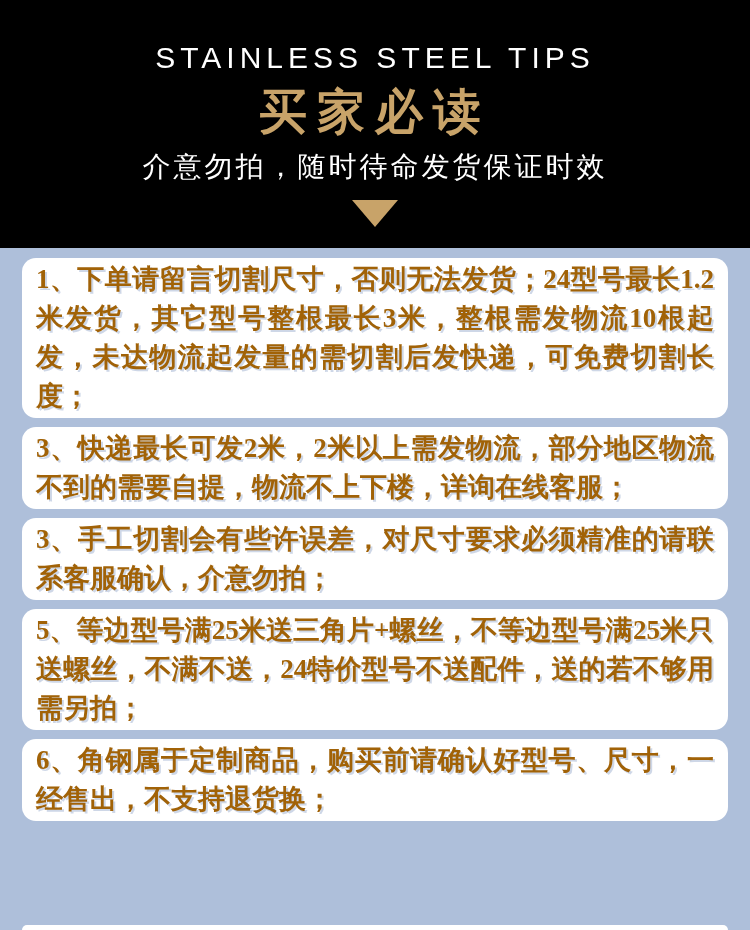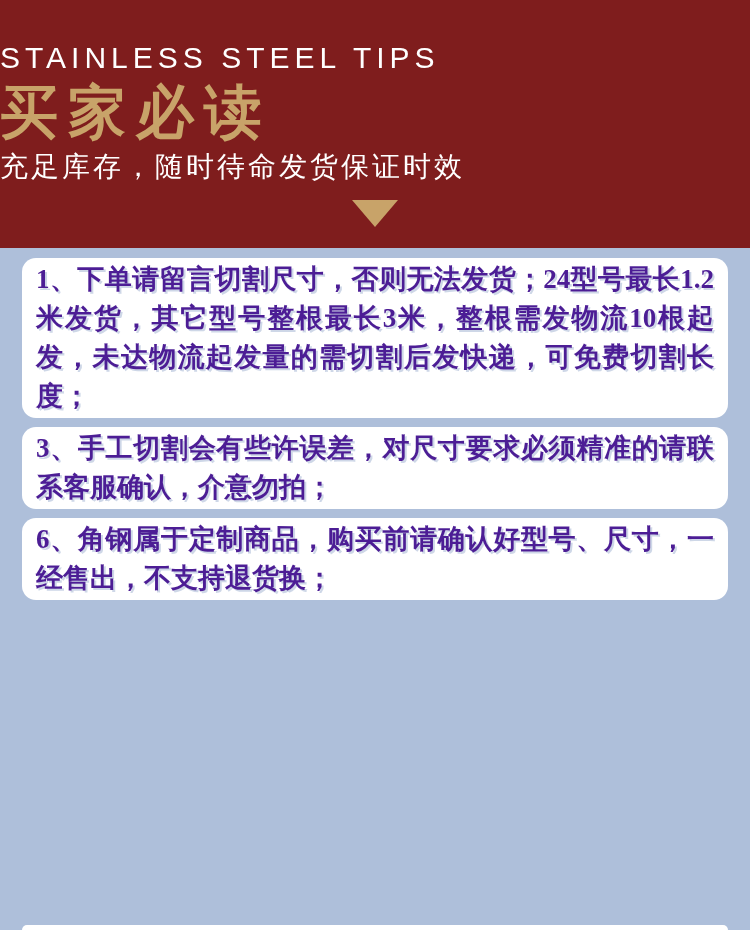--- a/index.html
+++ b/index.html
@@ -9,37 +9,37 @@
     background: #aebfda;
     overflow: hidden;
     font-family: "Liberation Sans", sans-serif;
     position: relative;
   }
 
   
   .banner {
     width: 750px;
     height: 248px;
-    background: #7f1d1d;
-    text-align: left;
+    background: #000000;
+    text-align: center;
     box-sizing: border-box;
     padding-top: 42px;
   }
   .banner-eyebrow {
     color: #ffffff;
     font-size: 30px;
     font-weight: 400;
     letter-spacing: 5px;
     line-height: 32px;
     font-family: "Liberation Sans", sans-serif;
   }
   .banner-title {
     margin-top: 8px;
     color: #c8a369;
-    font-size: 58px;
+    font-size: 48px;
     font-weight: bold;
     letter-spacing: 10px;
     line-height: 60px;
     font-family: "Liberation Sans", sans-serif;
   }
   .banner-subtitle {
     margin-top: 8px;
     color: #ffffff;
     font-size: 28px;
     font-weight: 300;
@@ -64,51 +64,57 @@
     border-radius: 14px;
     padding: 2px 14px;
     margin-bottom: 9px;
     box-sizing: border-box;
   }
   .tip-text {
     font-family: "Liberation Serif", serif;
     font-weight: bold;
     font-size: 27px;
     line-height: 39px;
-    color: #4c1d95;
+    color: #a16207;
     text-align: justify;
     text-shadow: 2px 2px 0 rgba(165, 183, 212, 0.55);
     margin: 0;
   }
   .tip-card-partial {
     background: #ffffff;
     border-radius: 14px 14px 0 0;
     height: 5px;
     margin: 0 22px;
     position: absolute;
     left: 0; right: 0;
     bottom: 0;
   }
 </style>
 </head>
 <body>
 
 <div class="banner">
   <div class="banner-eyebrow">STAINLESS STEEL TIPS</div>
   <div class="banner-title">买家必读</div>
-  <div class="banner-subtitle">充足库存，随时待命发货保证时效</div>
+  <div class="banner-subtitle">介意勿拍，随时待命发货保证时效</div>
   <div class="banner-triangle"></div>
 </div>
 
 <div class="tips">
   <div class="tip-card">
     <p class="tip-text">1、下单请留言切割尺寸，否则无法发货；24型号最长1.2米发货，其它型号整根最长3米，整根需发物流10根起发，未达物流起发量的需切割后发快递，可免费切割长度；</p>
   </div>
   <div class="tip-card">
+    <p class="tip-text">3、快递最长可发2米，2米以上需发物流，部分地区物流不到的需要自提，物流不上下楼，详询在线客服；</p>
+  </div>
+  <div class="tip-card">
     <p class="tip-text">3、手工切割会有些许误差，对尺寸要求必须精准的请联系客服确认，介意勿拍；</p>
+  </div>
+  <div class="tip-card">
+    <p class="tip-text">5、等边型号满25米送三角片+螺丝，不等边型号满25米只送螺丝，不满不送，24特价型号不送配件，送的若不够用需另拍；</p>
   </div>
   <div class="tip-card">
     <p class="tip-text">6、角钢属于定制商品，购买前请确认好型号、尺寸，一经售出，不支持退货换；</p>
   </div>
 
 </div>
 
 <div class="tip-card-partial"></div>
 
 </body></html>

